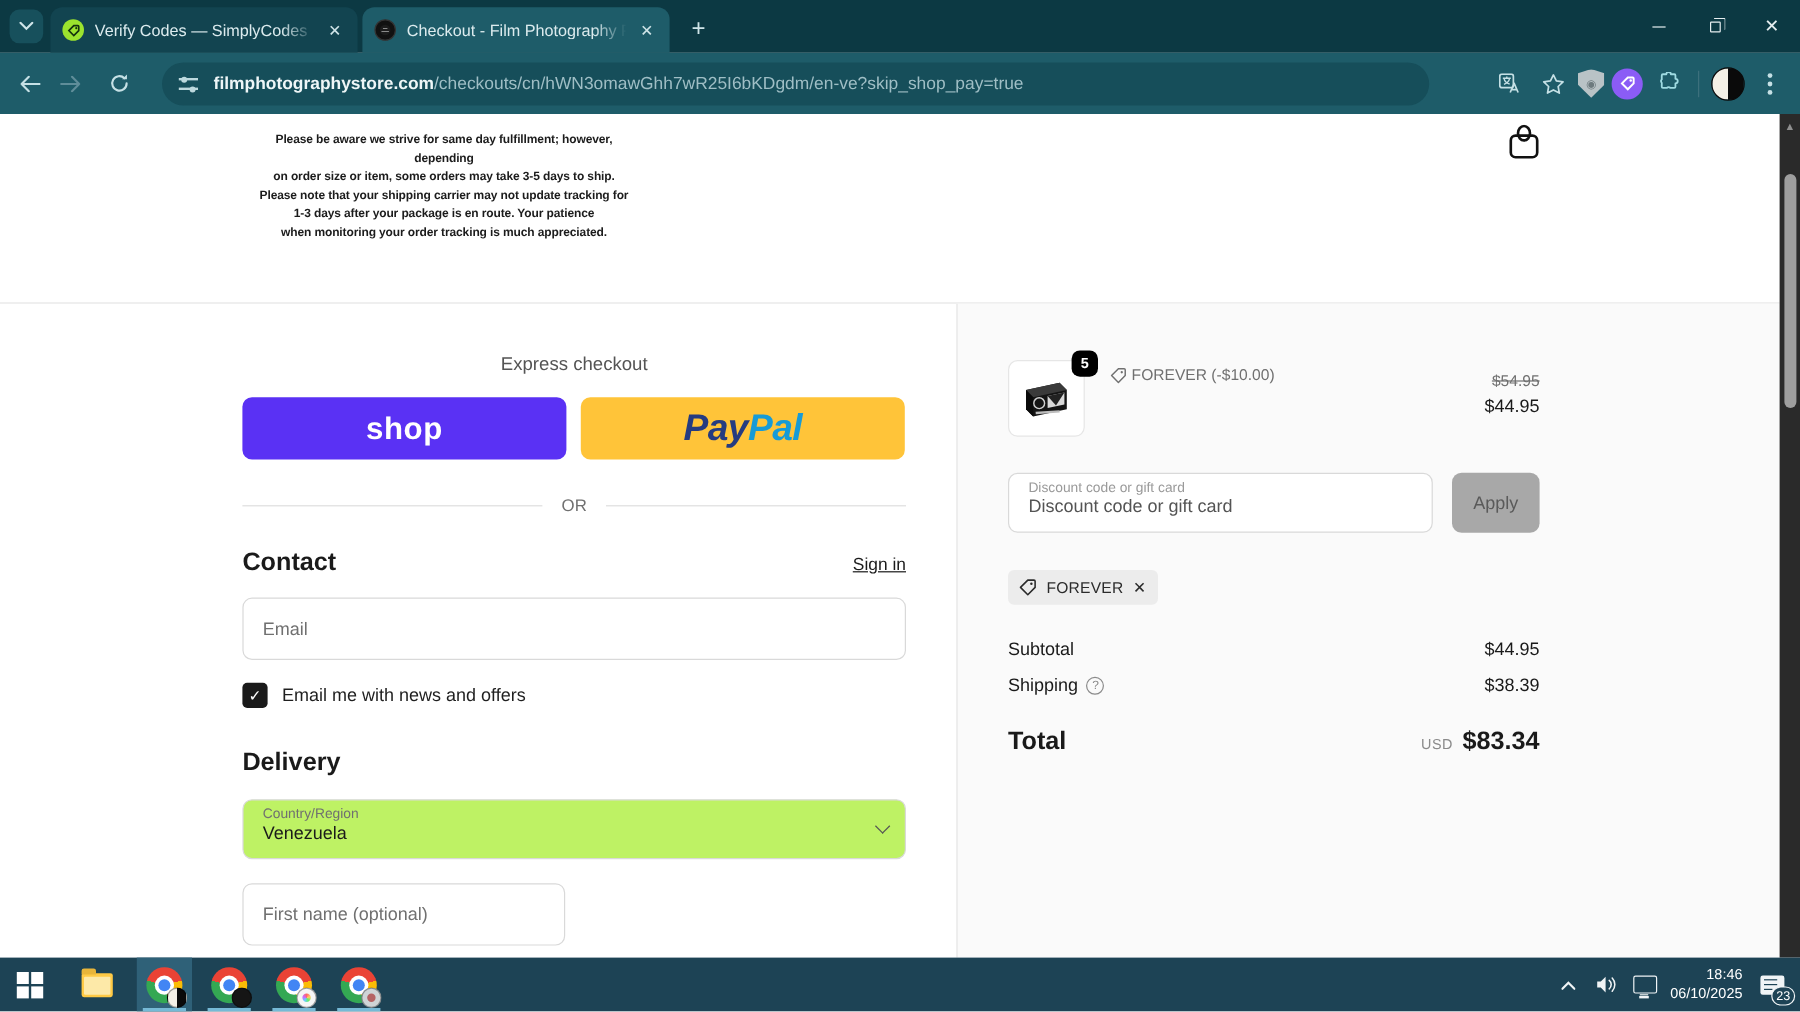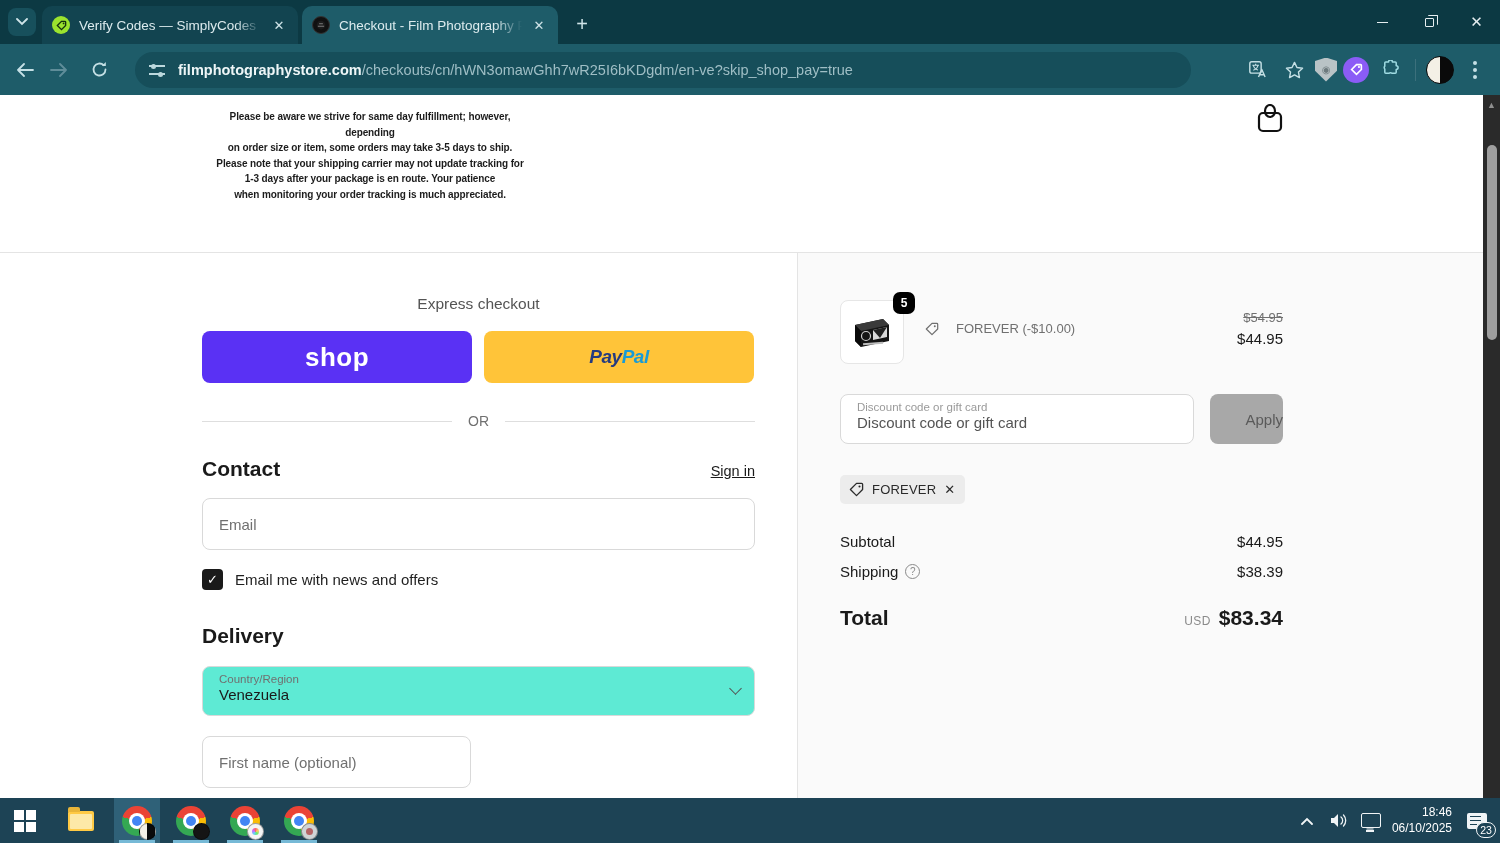--- a/index.html
+++ b/index.html
@@ -56,57 +56,57 @@
 
   .col-divider-h { position:absolute; left:0; top:157px; width:1483px; height:1px; background:#e4e4e4; }
   .right-panel { position:absolute; left:797px; top:158px; width:686px; height:545px; background:#fafafa; border-left:1px solid #e4e4e4; }
 
   
   .leftcol { position:absolute; left:202px; top:158px; width:553px; }
   .express-h { margin-top:42px; text-align:center; font-size:15.5px; color:#545454; }
   .pay-row { margin-top:18px; display:flex; gap:12px; }
   .pay-btn { width:270px; height:52px; border-radius:8px; display:flex; align-items:center; justify-content:center; border:none; cursor:pointer; }
   .shop-btn { background:#5a31f4; color:#fff; font-size:26px; font-weight:bold; letter-spacing:0.5px; }
-  .paypal-btn { background:#ffc439; font-size:19px; font-weight:bold; font-style:italic; letter-spacing:-0.5px; }
+  .paypal-btn { background:#ffc439; font-size:31px; font-weight:bold; font-style:italic; letter-spacing:-0.5px; }
   .pp-pay { color:#253b80; } .pp-pal { color:#179bd7; }
   .or-row { margin-top:30px; display:flex; align-items:center; gap:16px; color:#707070; font-size:14px; }
   .or-row .ln { flex:1; height:1px; background:#dedede; }
   .sec-head-row { margin-top:28px; display:flex; align-items:baseline; justify-content:space-between; }
   h2.sec { font-size:21px; font-weight:bold; color:#1a1a1a; }
   .signin { font-size:14.5px; color:#1a1a1a; text-decoration:underline; cursor:pointer; }
   .txt-input { margin-top:17px; width:553px; height:52px; border:1px solid #d9d9d9; border-radius:8px; background:#fff; padding:0 16px; font-size:15px; color:#1a1a1a; font-family:"Liberation Sans",sans-serif; }
   .txt-input::placeholder { color:#707070; }
   .check-row { margin-top:19px; display:flex; align-items:center; gap:12px; }
   .checkbox { width:21px; height:21px; border-radius:4px; background:#1a1a1a; color:#fff; font-size:13px; display:flex; align-items:center; justify-content:center; }
   .check-label { font-size:15px; color:#1f1f1f; }
   .delivery-h { margin-top:34px; }
-  .select-box { margin-top:18px; width:553px; height:50px; border:1px solid #d9d9d9; border-radius:8px; background:#5eead4; padding:6px 16px 0; position:relative; cursor:pointer; }
+  .select-box { margin-top:18px; width:553px; height:50px; border:1px solid #d9d9d9; border-radius:8px; background:#bef264; padding:6px 16px 0; position:relative; cursor:pointer; }
   .select-label { font-size:11.5px; color:#707070; display:block; }
   .select-value { font-size:15px; color:#1a1a1a; display:block; margin-top:1px; }
   .chev { position:absolute; right:14px; top:17px; width:9px; height:9px; border-right:1.8px solid #545454; border-bottom:1.8px solid #545454; transform:rotate(45deg); }
   .name-row { margin-top:20px; display:flex; gap:15px; }
   .name-row .txt-input { margin-top:0; width:269px; }
 
   
   .rightcol { position:absolute; left:840px; top:158px; width:443px; }
   .item-row { margin-top:47px; display:flex; align-items:flex-start; }
   .thumb-wrap { position:relative; width:64px; height:64px; flex:0 0 auto; }
   .thumb { width:64px; height:64px; border:1px solid #e6e6e6; border-radius:8px; background:#fff; display:flex; align-items:center; justify-content:center; }
   .qty-badge { position:absolute; right:-11px; top:-8px; min-width:22px; height:22px; border-radius:7px; background:#000; color:#fff; font-size:12px; font-weight:bold; display:flex; align-items:center; justify-content:center; padding:0 4px; }
   .item-info { flex:1; margin-left:21px; }
   .item-title { font-size:15px; color:#1a1a1a; margin-top:8px; }
-  .item-tagline { margin-top:21px; display:flex; align-items:center; gap:17px; font-size:13px; color:#707070; }
+  .item-tagline { margin-top:5px; display:flex; align-items:center; gap:4px; font-size:13px; color:#707070; }
   .item-prices { text-align:right; flex:0 0 auto; }
   .price-old { font-size:13px; color:#707070; text-decoration:line-through; margin-top:10px; }
   .price-new { font-size:15px; color:#1a1a1a; margin-top:5px; }
   .discount-row { margin-top:30px; display:flex; gap:16px; }
   .discount-field { width:354px; height:50px; border:1px solid #d9d9d9; border-radius:8px; background:#fff; padding:6px 16px 0; }
   .discount-label { font-size:11.5px; color:#9a9a9a; display:block; }
   .discount-ph { font-size:15px; color:#545454; display:block; margin-top:1px; }
-  .apply-btn { width:73px; height:50px; border:none; border-radius:8px; background:#a8a8a8; color:#5a5a5a; font-size:15px; cursor:pointer; font-family:"Liberation Sans",sans-serif;text-align:right; }
+  .apply-btn { width:73px; height:50px; border:none; border-radius:8px; background:#a8a8a8; color:#5a5a5a; font-size:15px; cursor:pointer; font-family:"Liberation Sans",sans-serif; }
   .chip { margin-top:31px; display:inline-flex; align-items:center; gap:8px; height:29px; padding:0 10px 0 9px; background:#ececec; border-radius:5px; font-size:13px; color:#2b2b2b; letter-spacing:0.2px; }
   .chip .x { font-size:13px; color:#2b2b2b; cursor:pointer; }
   .tot-row { display:flex; justify-content:space-between; align-items:baseline; font-size:15px; color:#1a1a1a; }
   .subtotal-row { margin-top:29px; }
   .shipping-row { margin-top:13px; }
   .lab-ic { display:flex; align-items:center; gap:7px; }
   .q-ic { width:15px; height:15px; border-radius:50%; border:1.2px solid #8a8a8a; color:#8a8a8a; font-size:10px; display:flex; align-items:center; justify-content:center; }
   .total-row { margin-top:26px; }
   .total-lab { font-size:21px; font-weight:bold; color:#1a1a1a; }
   .total-right { display:flex; align-items:baseline; gap:8px; }

